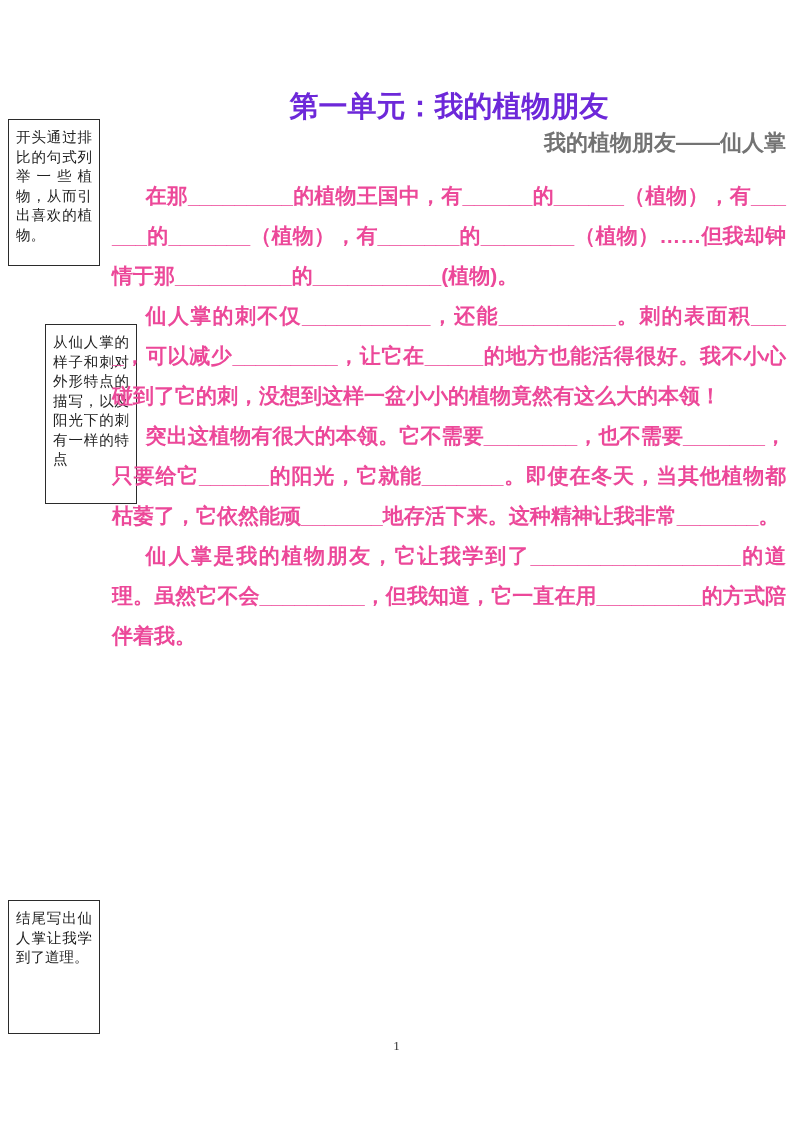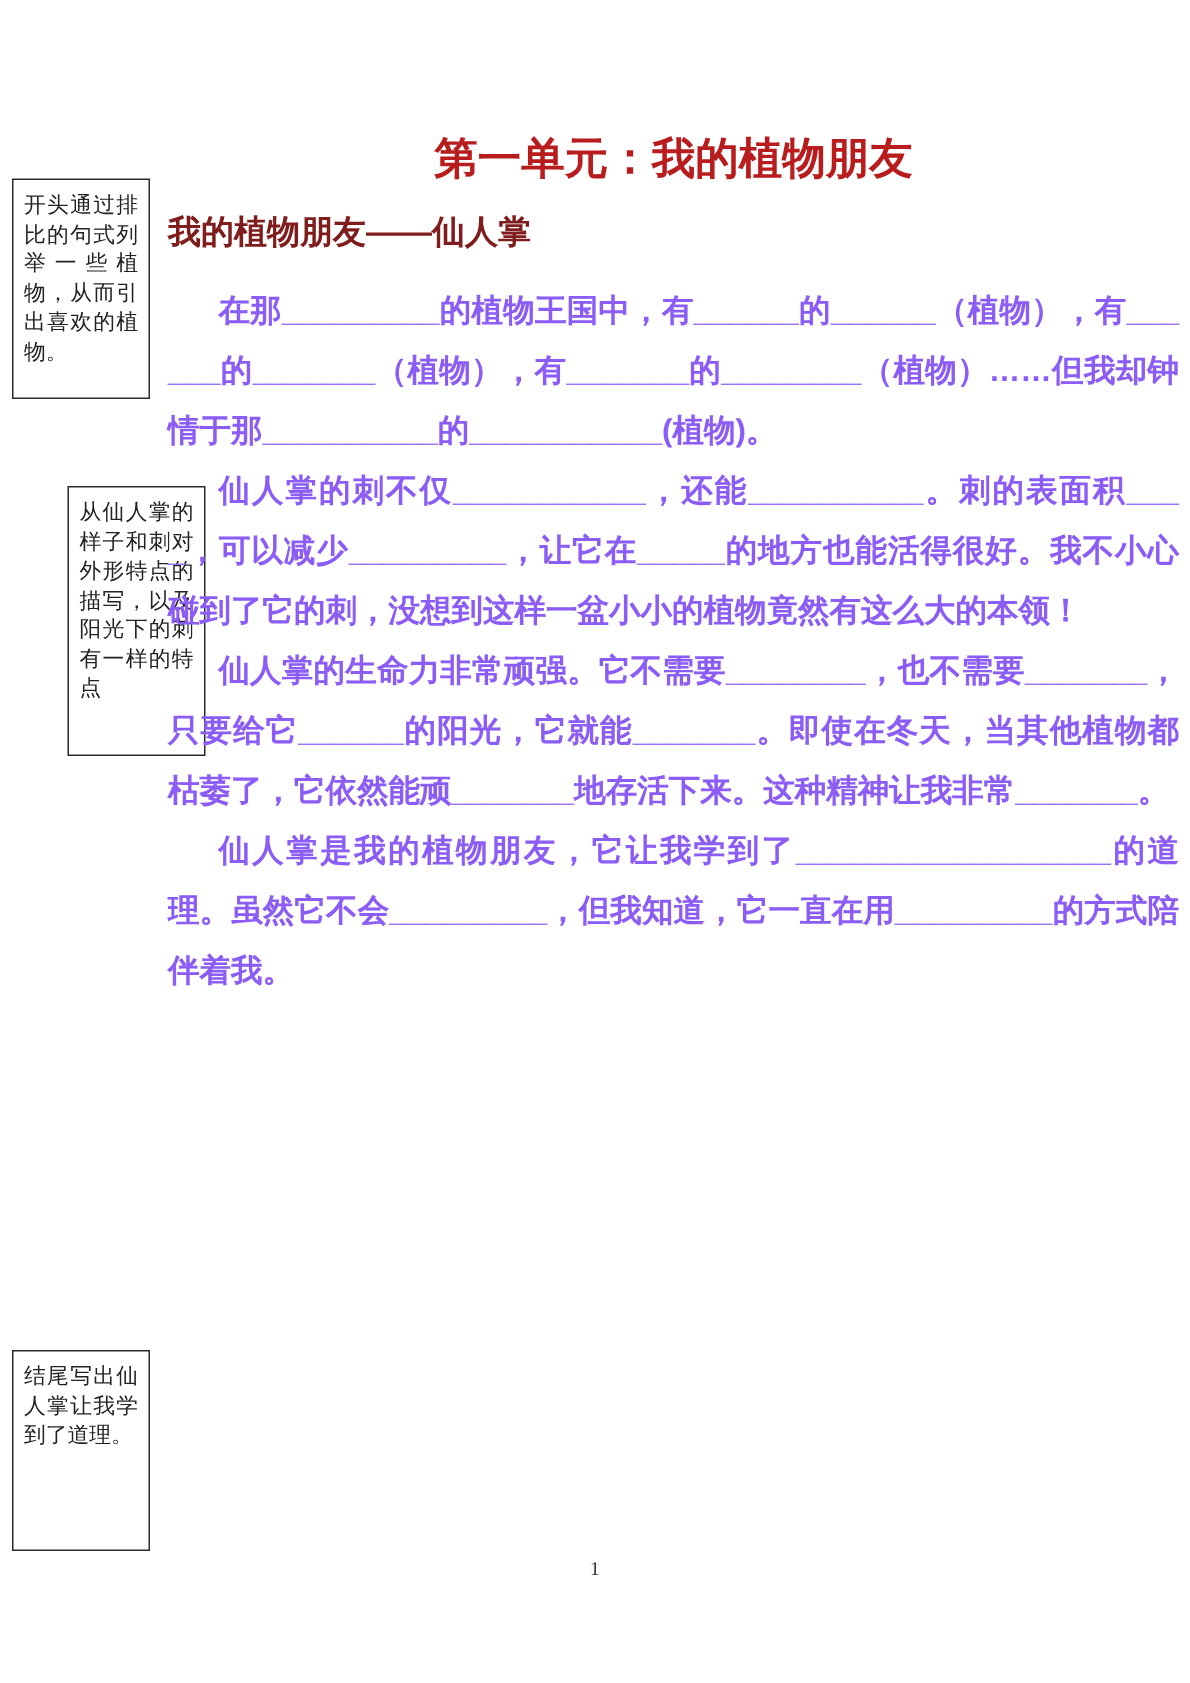--- a/index.html
+++ b/index.html
@@ -43,44 +43,44 @@
     left: 112px;
     top: 88px;
     width: 674px;
   }
   .unit-title {
     font-family: "Liberation Sans", "DejaVu Sans", sans-serif;
     font-size: 29px;
     font-weight: 700;
     text-align: center;
     line-height: 36px;
-    color: #b91c1c;
+    color: #6d28d9;
   }
   .essay-title {
     font-family: "Liberation Sans", "DejaVu Sans", sans-serif;
     font-size: 22px;
     font-weight: 700;
-    text-align: left;
+    text-align: right;
     line-height: 30px;
-    margin-top: 16px;
-    color: #7f1d1d;
+    margin-top: 4px;
+    color: #737373;
   }
   .essay {
     margin-top: 18px;
   }
   .essay p {
     font-family: "Liberation Sans", "DejaVu Sans", sans-serif;
     font-size: 21px;
     font-weight: 600;
     line-height: 40px;
     text-align: justify;
     text-indent: 1.6em;
     word-break: break-all;
     overflow-wrap: anywhere;
-    color: #8b5cf6;
+    color: #ec4899;
   }
   .page-number {
     position: absolute;
     top: 1038px;
     left: 0;
     width: 793px;
     text-align: center;
     font-family: "Liberation Serif", "DejaVu Serif", serif;
     font-size: 13px;
     color: #333333;
@@ -100,20 +100,20 @@
   <div class="margin-note note-5">
     <span>结尾写出仙人掌让我学到了道理。</span>
   </div>
 
   <div class="main">
     <div class="unit-title">第一单元：我的植物朋友</div>
     <div class="essay-title">我的植物朋友——仙人掌</div>
     <div class="essay">
       <p>在那_________的植物王国中，有______的______（植物），有______的_______（植物），有_______的________（植物）……但我却钟情于那__________的___________(植物)。</p>
       <p>仙人掌的刺不仅___________，还能__________。刺的表面积____，可以减少_________，让它在_____的地方也能活得很好。我不小心碰到了它的刺，没想到这样一盆小小的植物竟然有这么大的本领！</p>
-      <p>仙人掌的生命力非常顽强。它不需要________，也不需要_______，只要给它______的阳光，它就能_______。即使在冬天，当其他植物都枯萎了，它依然能顽_______地存活下来。这种精神让我非常_______。</p>
+      <p>突出这植物有很大的本领。它不需要________，也不需要_______，只要给它______的阳光，它就能_______。即使在冬天，当其他植物都枯萎了，它依然能顽_______地存活下来。这种精神让我非常_______。</p>
       <p>仙人掌是我的植物朋友，它让我学到了__________________的道理。虽然它不会_________，但我知道，它一直在用_________的方式陪伴着我。</p>
     </div>
   </div>
 
   <div class="page-number">1</div>
 
 </div>
 
 </body></html>

